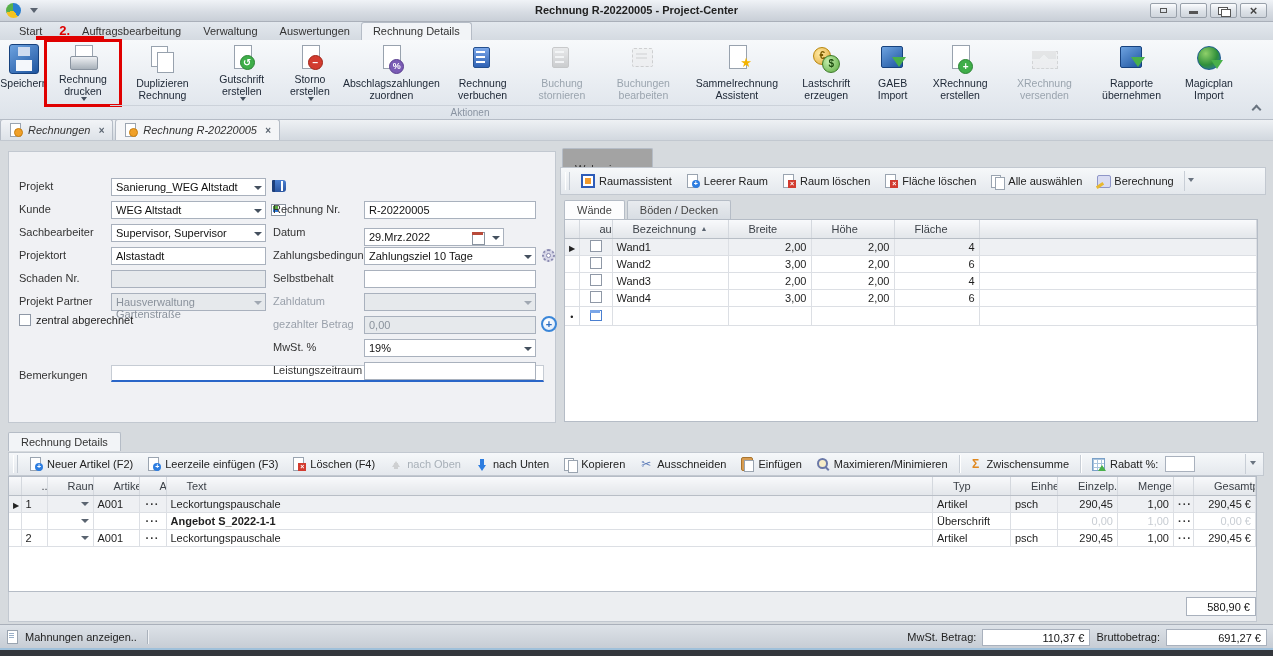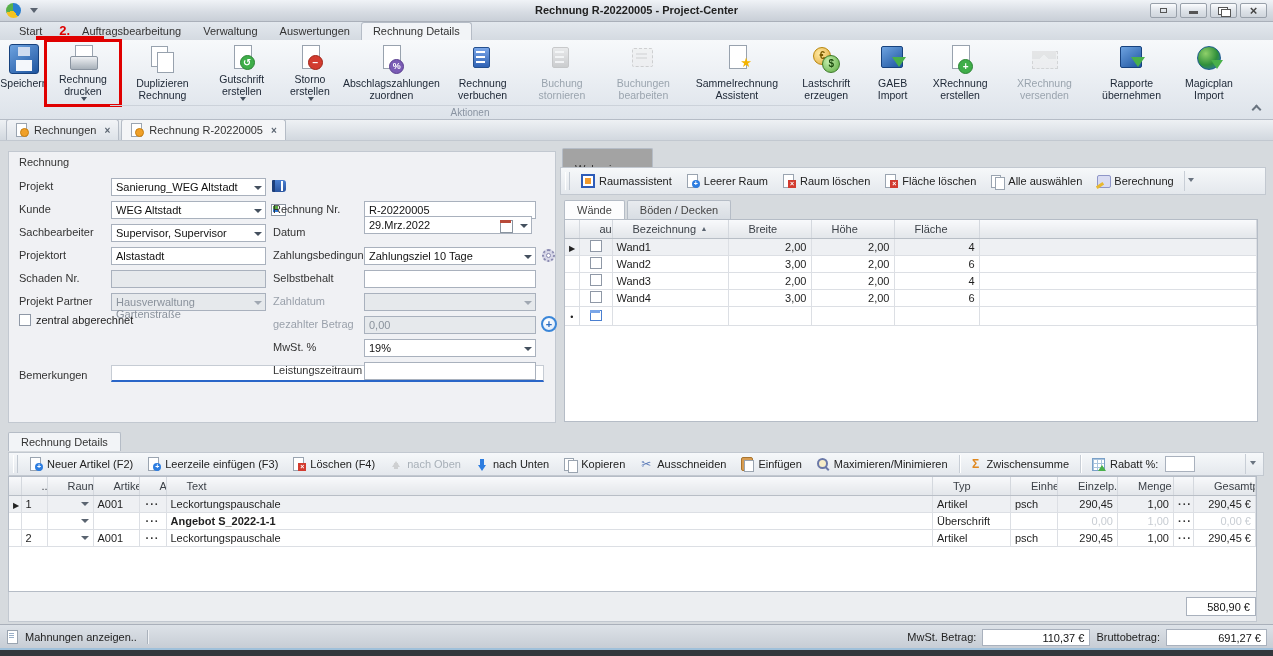--- a/index.html
+++ b/index.html
@@ -139,21 +139,21 @@
   .tic[data-icon="plus-circle"]::before{left:0;top:0;right:0;bottom:0;border:2px solid #3a86d8;border-radius:50%;
       background:radial-gradient(circle at 35% 30%,#fff,#d8e8fa);}
   .tic[data-icon="plus-circle"]::after{content:"+";left:0;right:0;top:0;text-align:center;color:#2a6cc0;font-weight:bold;font-size:11px;line-height:16px;}
   .tic[data-icon="calendar"]::before{left:1px;top:1px;width:11px;height:11px;background:#fff;border:1px solid #8a94a0;}
   .tic[data-icon="calendar"]::after{left:1px;top:1px;width:11px;height:3px;background:#b84a3a;}
   .tic[data-icon="table-new"]::before{left:1px;top:2px;width:10px;height:9px;background:#fff;border:1px solid #4a7fd0;}
   .tic[data-icon="table-new"]::after{left:1px;top:2px;width:10px;height:3px;background:#7aa6e8;}
 
   
   .docbar{position:absolute;left:0;top:120px;right:0;height:21px;display:flex;align-items:flex-end;
-          background:linear-gradient(#eef1f4,#d2d8df);padding-left:6px;border-bottom:1px solid #c2c8d0;}
+          background:linear-gradient(#eef1f4,#d2d8df);padding-left:0;border-bottom:1px solid #c2c8d0;font-style:italic;}
   .dtab{display:flex;align-items:center;gap:5px;padding:3px 8px;border:1px solid #b5bcc6;border-bottom:none;
         border-radius:3px 3px 0 0;background:linear-gradient(#f2f4f7,#dde2e8);margin-right:2px;color:#333;}
   .dtab.active{background:#f4f5f7;font-weight:normal;}
   .dtab .x{color:#5a6470;font-weight:bold;font-size:10px;padding-left:3px;}
 
   
   .main{position:absolute;left:0;top:141px;right:0;height:289px;background:#d6dade;}
   .groupbox{position:absolute;left:8px;top:10px;width:548px;height:272px;background:#f0f1f4;border:1px solid #c2c8d0;}
   .gb-caption{padding:4px 0 0 10px;color:#333;}
   .flabel{position:absolute;color:#333;padding-top:2px;}
@@ -356,21 +356,20 @@
     <span class="dtab active">
       <span class="tic" data-icon="doc-badge"></span>
       <span>Rechnung R-20220005</span>
       <span class="x">×</span>
     </span>
   </div>
 
   <div class="main">
 
     <div class="groupbox">
-      <div class="gb-caption">Rechnung</div>
 
       <span class="flabel" style="left:10px;top:26px">Projekt</span>
       <span class="field" style="left:102px;top:26px;width:155px"><span>Sanierung_WEG Altstadt</span><i class="fdd"></i></span>
       <span class="tic side-ic" data-icon="book" style="left:262px;top:27px"></span>
 
       <span class="flabel" style="left:10px;top:49px">Kunde</span>
       <span class="field" style="left:102px;top:49px;width:155px"><span>WEG Altstadt</span><i class="fdd"></i></span>
       <span class="tic side-ic" data-icon="customer-card" style="left:262px;top:50px"></span>
 
       <span class="flabel" style="left:10px;top:72px">Sachbearbeiter</span>
@@ -390,21 +389,21 @@
         <span>zentral abgerechnet</span>
       </span>
 
       <span class="flabel" style="left:10px;top:215px">Bemerkungen</span>
       <span class="bem-field" style="left:102px;top:213px;width:433px"><span></span></span>
 
       <span class="flabel" style="left:264px;top:49px">Rechnung Nr.</span>
       <span class="field" style="left:355px;top:49px;width:172px"><span>R-20220005</span></span>
 
       <span class="flabel" style="left:264px;top:72px">Datum</span>
-      <span class="field" style="left:355px;top:64px;width:168px"><span>29.Mrz.2022</span><span class="tic fcal" data-icon="calendar"></span><i class="fdd"></i></span>
+      <span class="field" style="left:355px;top:76px;width:140px"><span>29.Mrz.2022</span><span class="tic fcal" data-icon="calendar"></span><i class="fdd"></i></span>
 
       <span class="flabel" style="left:264px;top:95px">Zahlungsbedingungen</span>
       <span class="field" style="left:355px;top:95px;width:172px"><span>Zahlungsziel 10 Tage</span><i class="fdd"></i></span>
       <span class="tic side-ic" data-icon="gear" style="left:532px;top:96px"></span>
 
       <span class="flabel" style="left:264px;top:118px">Selbstbehalt</span>
       <span class="field" style="left:355px;top:118px;width:172px"><span></span></span>
 
       <span class="flabel dis" style="left:264px;top:141px">Zahldatum</span>
       <span class="field dis" style="left:355px;top:141px;width:172px"><span></span><i class="fdd"></i></span>

